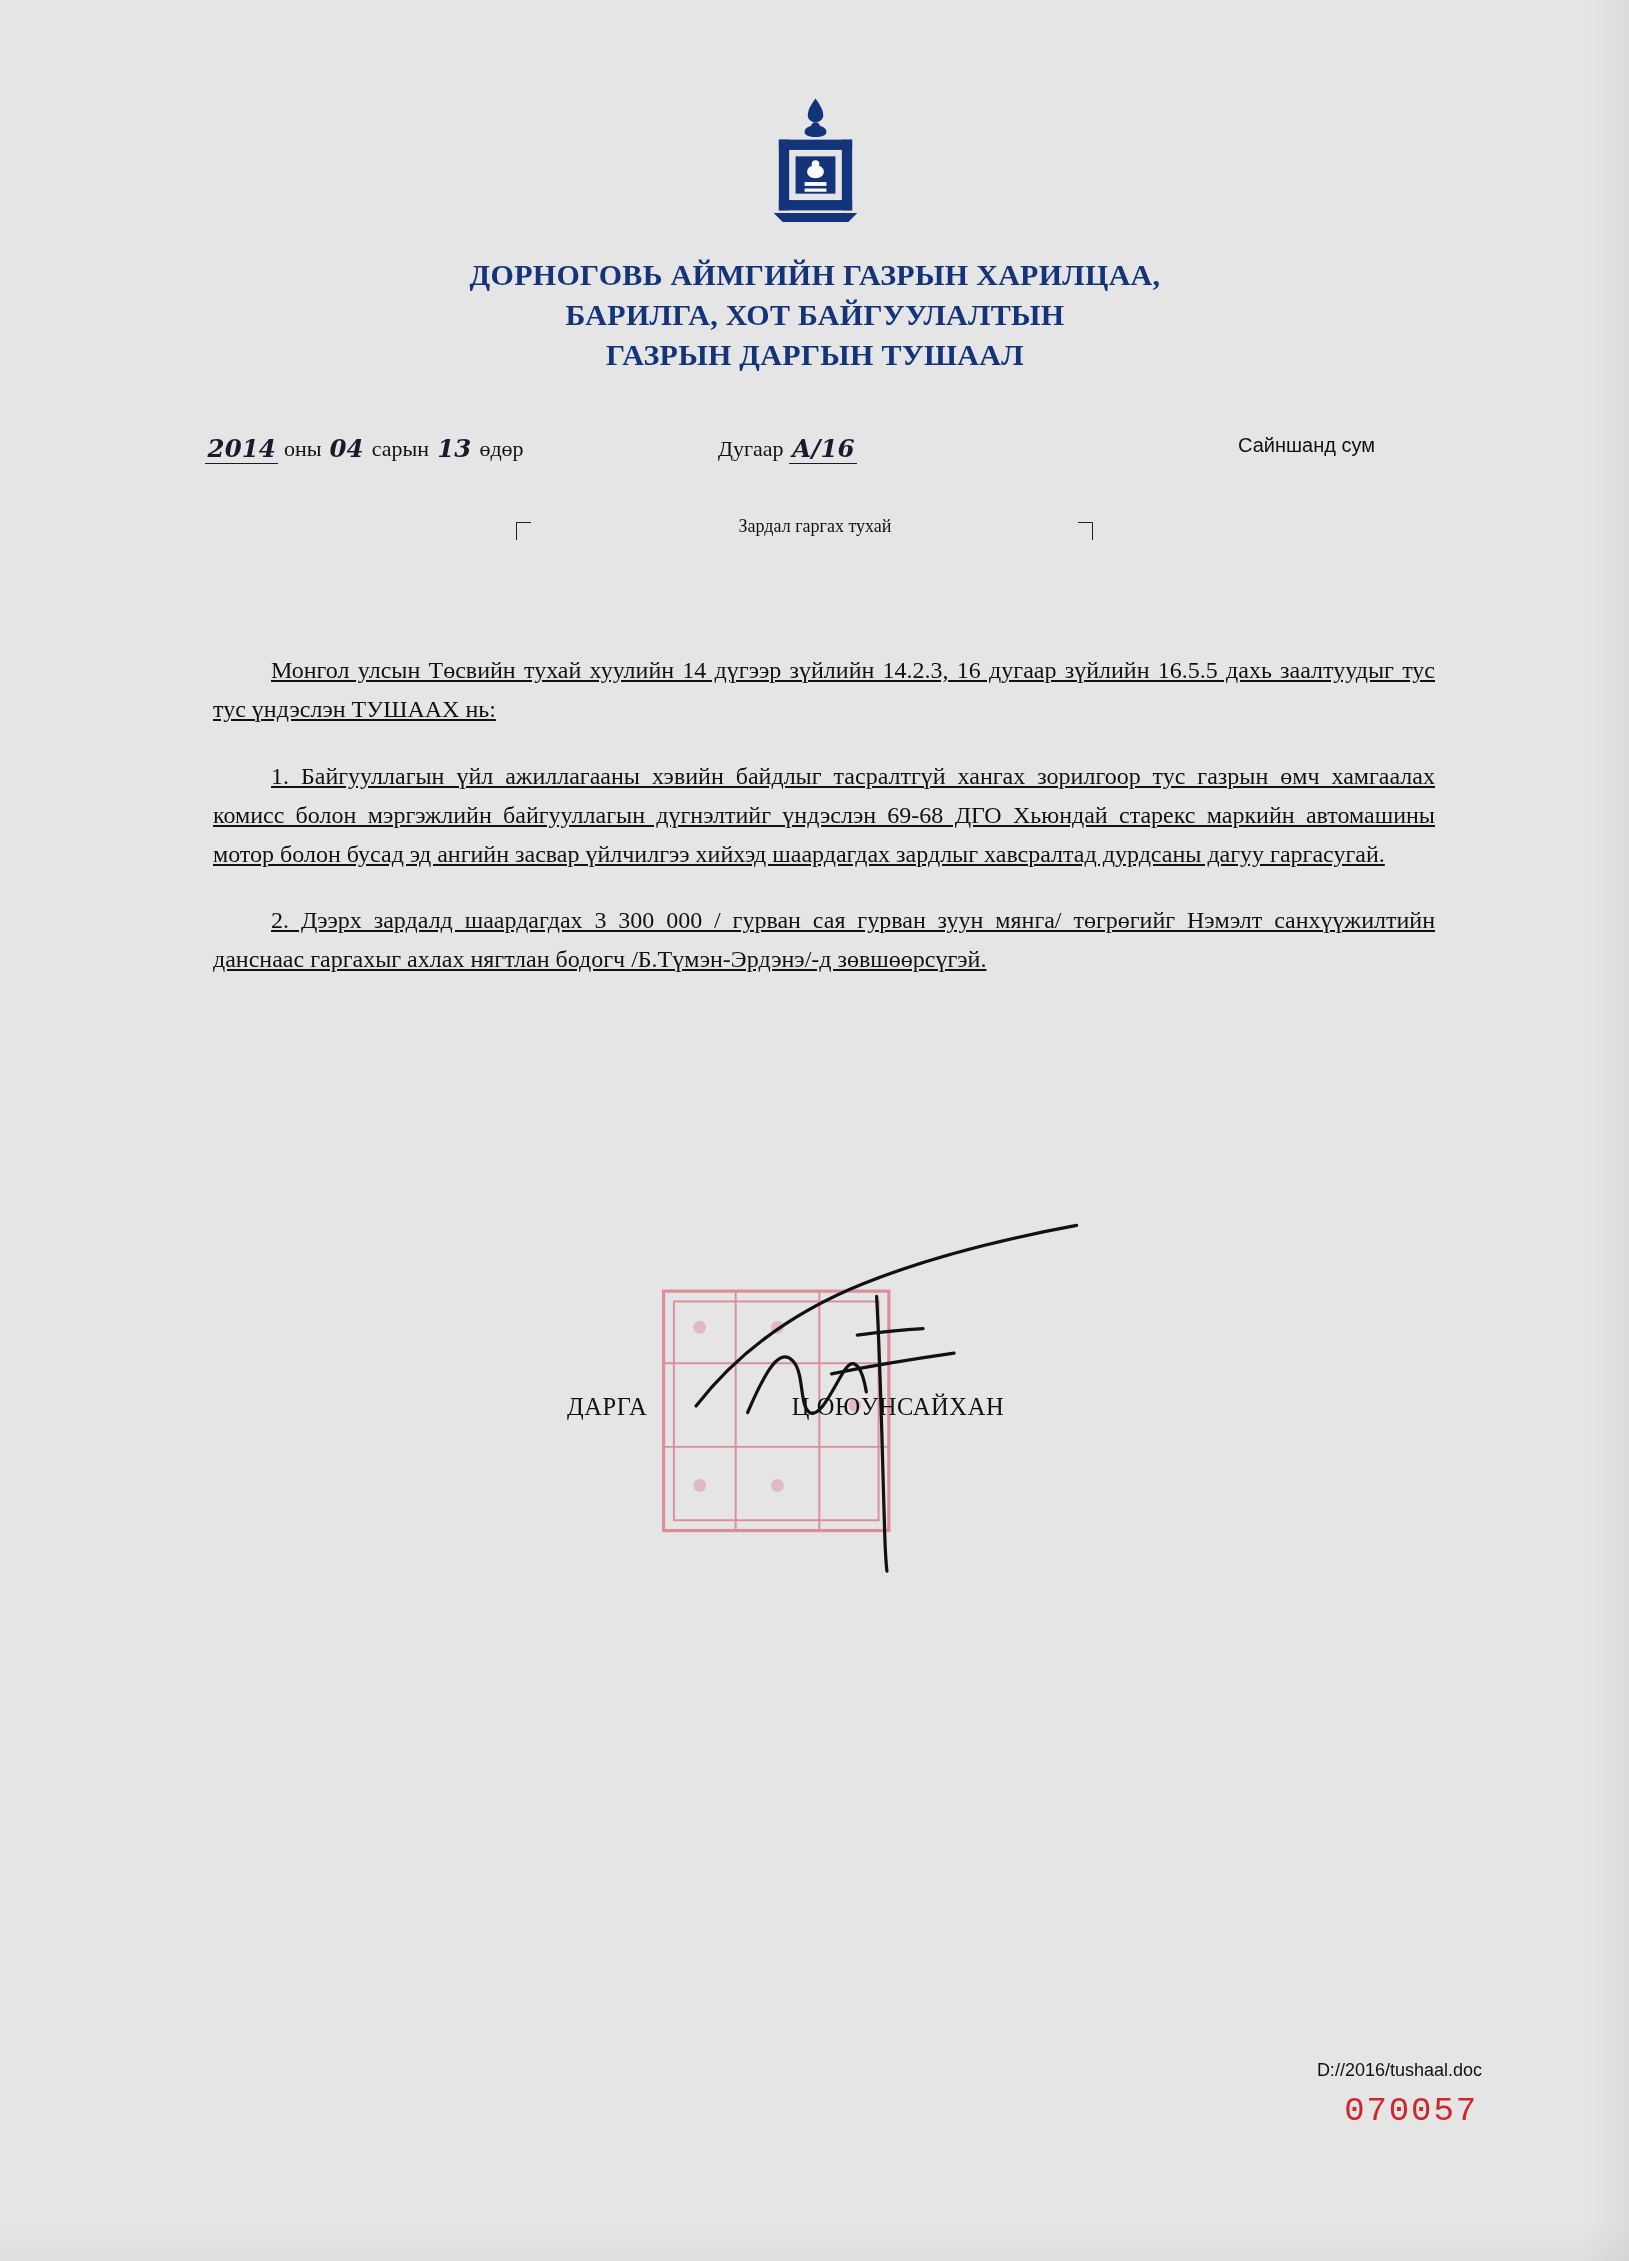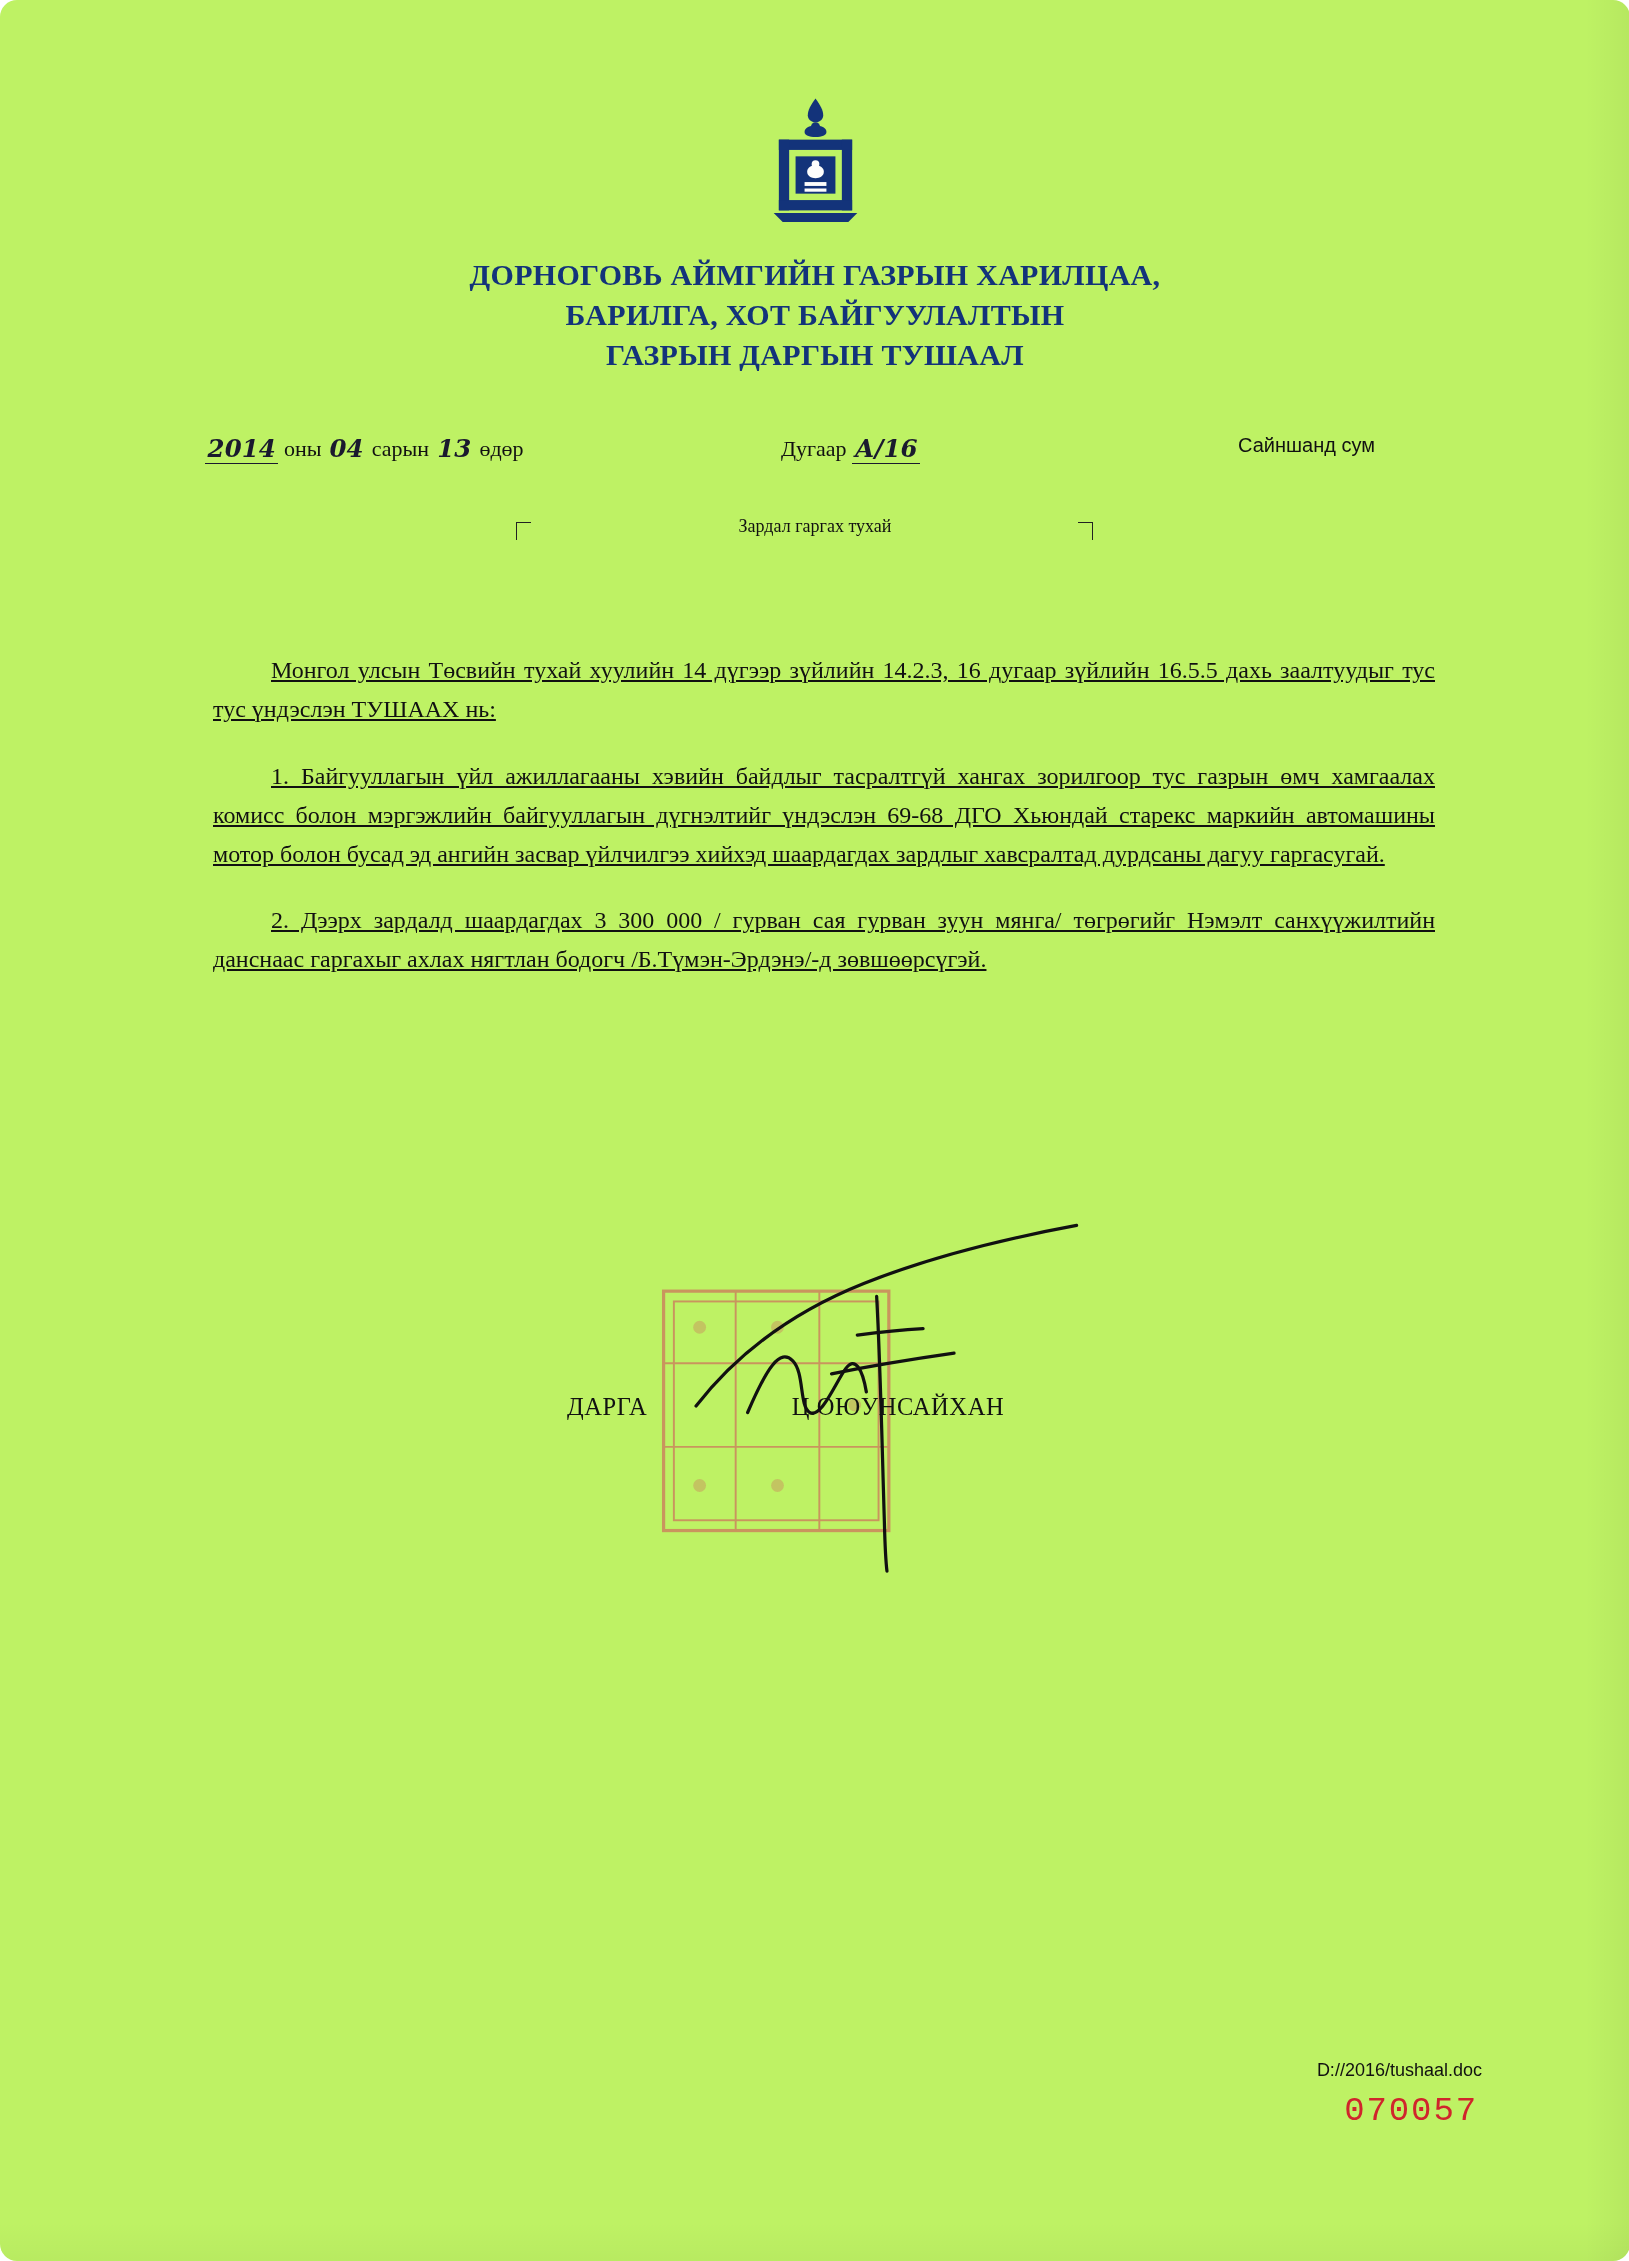--- a/index.html
+++ b/index.html
@@ -8,23 +8,22 @@
     background: #ffffff;
   }
   body {
     font-family: "Liberation Serif", serif;
     color: #111;
   }
   .page {
     position: relative;
     width: 1630px;
     height: 2261px;
-    background: #bef264;
+    background: #e5e5e5;
     overflow: hidden;
-    border-radius: 17px;
   }
 
   
   .emblem {
     position: absolute;
     left: 748px;
     top: 97px;
     width: 135px;
     height: 129px;
   }
@@ -57,21 +56,21 @@
     color: #111;
   }
   .meta-date {
     position: absolute;
     left: 205px;
     top: 0;
     white-space: nowrap;
   }
   .meta-number {
     position: absolute;
-    left: 781px;
+    left: 718px;
     top: 0;
     white-space: nowrap;
   }
   .meta-place {
     position: absolute;
     left: 1238px;
     top: 1.3px;
     white-space: nowrap;
     font-family: "Liberation Sans", sans-serif;
     font-size: 20px;

